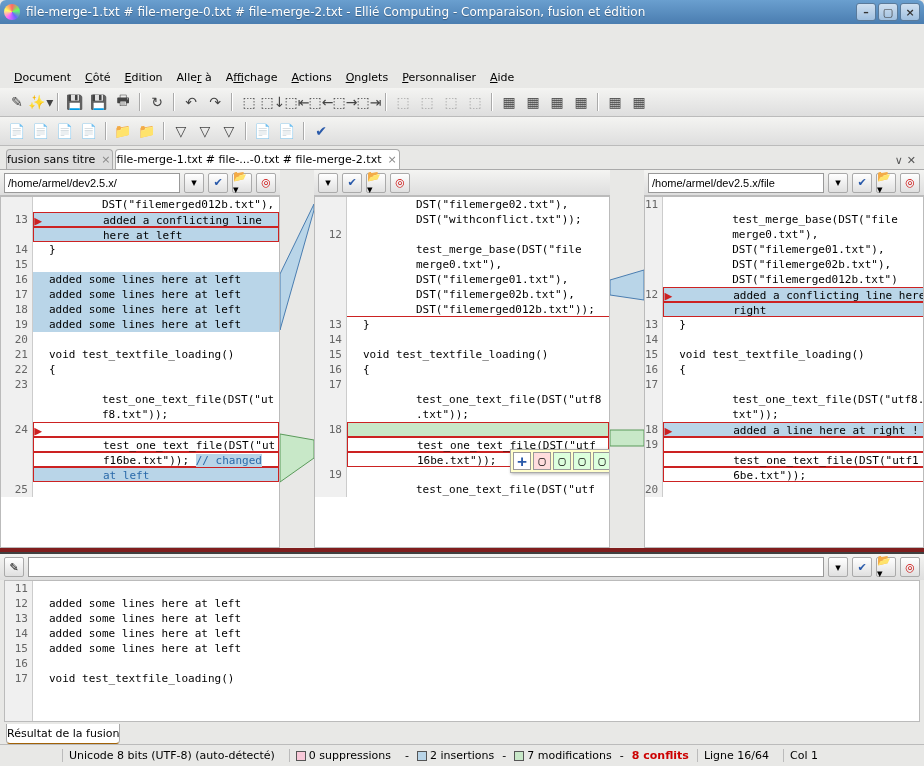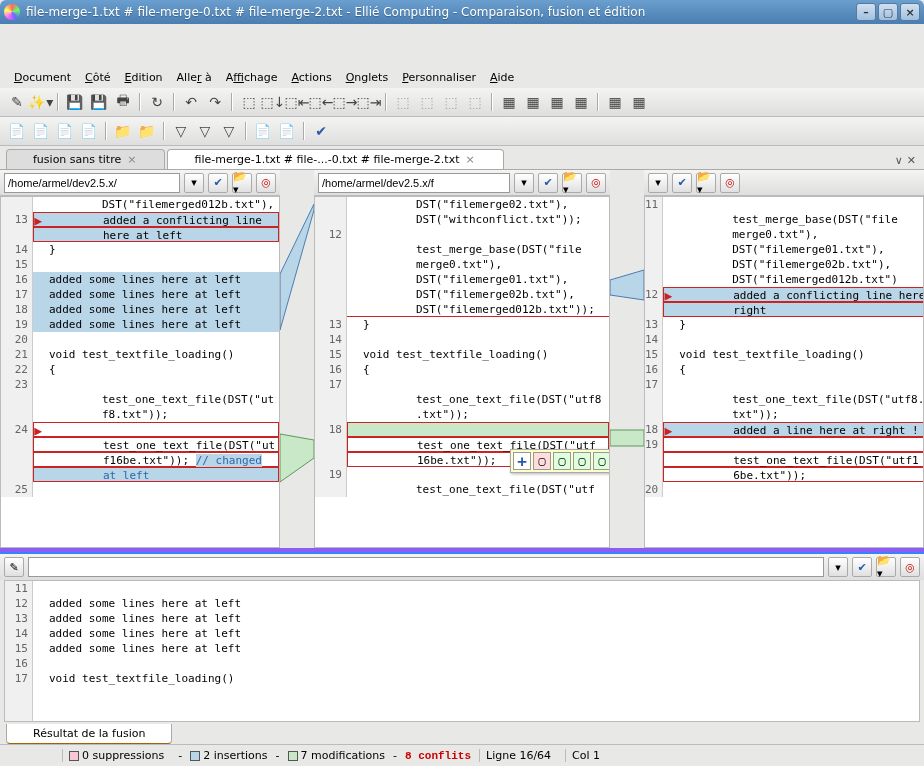--- a/index.html
+++ b/index.html
@@ -17,27 +17,27 @@
 .menubar .menu span.u { text-decoration: underline; }
 
 
 .toolbar { background: linear-gradient(#f4f4f2,#dedede); padding: 3px 6px; display: flex; align-items: center; gap: 2px; border-bottom: 1px solid #bbb; flex-wrap: nowrap; }
 .toolbar .tb-sep { width: 8px; display: flex; justify-content: center; }
 .toolbar .tb-sep::before { content: ""; width: 1px; height: 18px; background: #aaa; border-right:1px solid #fff; }
 .tb-btn { width: 22px; height: 22px; border: 1px solid transparent; border-radius: 2px; display: flex; align-items: center; justify-content: center; cursor: pointer; font-size: 14px; color: #444; }
 
 
 .tabstrip { height: 24px; background: #e8e8e6; display: flex; align-items: flex-end; padding: 0 6px; border-bottom: 1px solid #aaa; position: relative; }
-.tab { background: #ddd; border: 1px solid #aaa; border-bottom: none; border-radius: 4px 4px 0 0; padding: 3px 26px; margin-right: 2px; display: flex; align-items: center; gap: 4px; cursor: pointer; font-size:11px; }
+.tab { background: #ddd; border: 1px solid #aaa; border-bottom: none; border-radius: 4px 4px 0 0; padding: 3px 0; margin-right: 2px; display: flex; align-items: center; gap: 4px; cursor: pointer; font-size:11px; }
 .tab.active { background: #fff; }
 .tab .close { color: #888; font-size: 11px; padding: 0 2px; }
 .tabstrip .right-ctrls { margin-left: auto; display: flex; gap: 4px; align-items: center; color: #555; padding:2px; }
 
 
-.panes { display: flex; flex: 1; min-height: 0; border-bottom:2px solid #3b82f6; padding-bottom:4px; background:#8b5cf6;justify-content:space-between; }
+.panes { display: flex; flex: 1; min-height: 0; border-bottom:2px solid #404040; padding-bottom:4px; background:#7f1d1d;justify-content:space-between; }
 .pane { display: flex; flex-direction: column; overflow: hidden; }
 .pane.left, .pane.right { flex: 0 0 280px; }
 .pane.mid { flex: 1; }
 .link-col { width: 34px; background: #e8e8e6; position:relative; }
 
 .pane-hdr { height: 26px; background: linear-gradient(#f4f4f2,#dedede); display: flex; align-items: center; padding: 2px 4px; gap: 4px; border-bottom:1px solid #bbb; }
 .path-input { flex: 1; height: 20px; border: 1px solid #999; background: #fff; font-size: 11px; padding: 0 3px; }
 .hdr-btn { width: 20px; height: 20px; border: 1px solid #aaa; background: linear-gradient(#fff,#e0e0e0); border-radius: 2px; display: flex; align-items: center; justify-content: center; font-size: 11px; cursor: pointer; }
 .hdr-btn.target { color: #c00; font-weight: bold; }
 
@@ -63,21 +63,21 @@
 .result-hdr .path { flex:1; height:20px; border:1px solid #999; background:#fff; }
 .result-editor { flex:1; background:#fff; border:1px solid #bbb; margin:0 4px; font-family:"DejaVu Sans Mono", monospace; font-size:11px; display:flex; overflow:hidden; }
 .result-tab { height:22px; background:#e8e8e6; display:flex; align-items:flex-end; padding:0 6px; }
 
 
 .statusbar { height:22px; background:#e8e8e6; border-top:1px solid #bbb; display:flex; align-items:center; font-size:11px; padding:0 4px; gap:8px; }
 .stat-swatch { display:inline-block; width:10px; height:10px; border:1px solid #555; vertical-align:middle; margin-right:3px; }
 .stat-pink { background:#f8c8d8; }
 .stat-blue { background:#b9d5e8; }
 .stat-green { background:#c8e8c8; }
-.stat-red { color:#c00; font-weight:bold;font-family:Liberation Mono, monospace; }
+.stat-red { color:#c00; font-weight:bold; }
 .stat-cell { border-left:1px solid #bbb; padding:0 6px; }
 </style>
 </head>
 <body>
 
 <div class="titlebar">
   <div class="app-icon"></div>
   <div class="title">file-merge-1.txt # file-merge-0.txt # file-merge-2.txt - Ellié Computing - Comparaison, fusion et édition</div>
   <div class="win-btn">–</div>
   <div class="win-btn">▢</div>
@@ -226,21 +226,20 @@
 
   <div class="link-col">
     <svg width="34" height="100%" style="position:absolute;top:0;left:0">
       <polygon points="0,104 34,34 34,40 0,160" fill="#b9d5e8" stroke="#4a7db0"></polygon>
       <polygon points="0,264 34,270 34,288 0,312" fill="#c8e8c8" stroke="#5a9a5a"></polygon>
     </svg>
   </div>
 
   <div class="pane mid">
     <div class="pane-hdr">
-      <input class="path-input" value="/home/armel/dev2.5.x/f" style="">
       <div class="hdr-btn">▾</div>
       <div class="hdr-btn" style="color:#2a5aaa;font-weight:bold">✔</div>
       <div class="hdr-btn">📂▾</div>
       <div class="hdr-btn target">◎</div>
     </div>
     <div class="editor">
       <div class="editor-inner">
         <div class="gutter">
           <div class="ln"></div>
             <div class="ln"></div>
@@ -300,20 +299,21 @@
 
   <div class="link-col">
     <svg width="34" height="100%" style="position:absolute;top:0;left:0">
       <polygon points="0,110 34,100 34,130 0,125" fill="#b9d5e8" stroke="#4a7db0"></polygon>
       <polygon points="0,260 34,260 34,276 0,276" fill="#c8e8c8" stroke="#5a9a5a"></polygon>
     </svg>
   </div>
 
   <div class="pane right">
     <div class="pane-hdr">
+      <input class="path-input" value="/home/armel/dev2.5.x/file" style="">
       <div class="hdr-btn">▾</div>
       <div class="hdr-btn" style="color:#2a5aaa;font-weight:bold">✔</div>
       <div class="hdr-btn">📂▾</div>
       <div class="hdr-btn target">◎</div>
     </div>
     <div class="editor">
       <div class="editor-inner">
         <div class="gutter">
           <div class="ln">11</div>
           <div class="ln"></div>
@@ -394,20 +394,21 @@
   </div>
   <div class="result-tab">
     <div class="tab active" style="border-radius:0 0 4px 4px;border-top:none;border-bottom:1px solid #a16207">
       <span>Résultat de la fusion</span>
     </div>
   </div>
 </div>
 
 <div class="statusbar">
   <span style="width:50px"></span>
+  <span class="stat-cell">Unicode 8 bits (UTF-8) (auto-détecté)</span>
   <span class="stat-cell"><span class="stat-swatch stat-pink"></span><span>0 suppressions</span></span>
   <span>-</span>
   <span><span class="stat-swatch stat-blue"></span><span>2 insertions</span></span>
   <span>-</span>
   <span><span class="stat-swatch stat-green"></span><span>7 modifications</span></span>
   <span>-</span>
   <span class="stat-red">8 conflits</span>
   <span class="stat-cell">Ligne 16/64</span>
   <span class="stat-cell">Col 1</span>
 </div>

